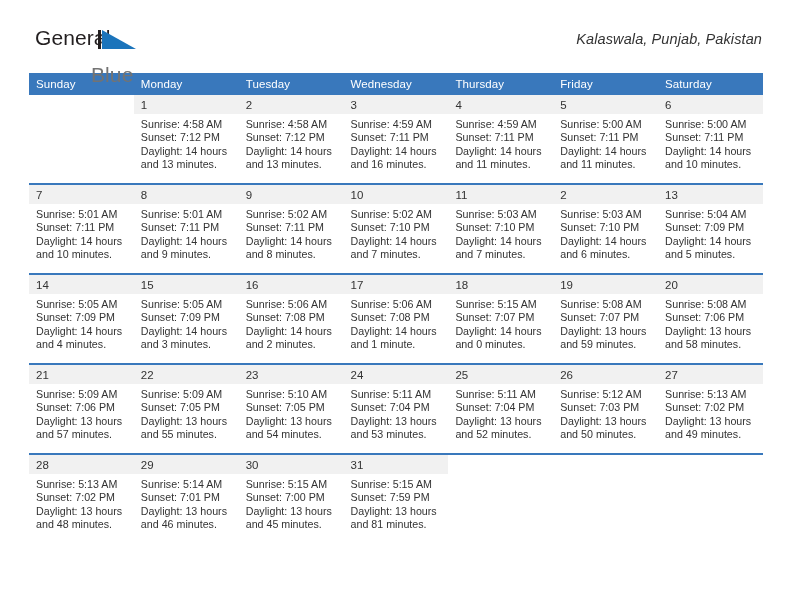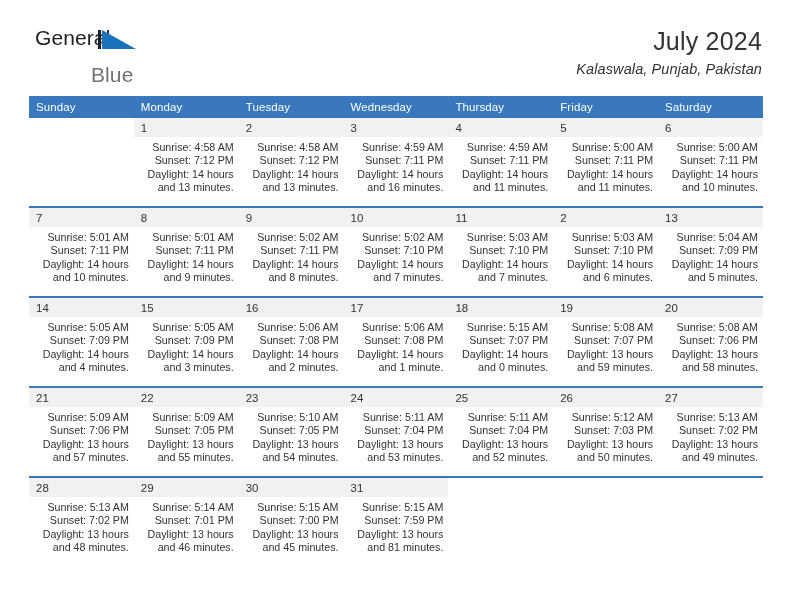--- a/index.html
+++ b/index.html
@@ -85,21 +85,20 @@
     padding-top: 2px;
     letter-spacing: .1px;
     font-style: italic;
   }
 
   
   .calendar {
     width: 734px;
     border-collapse: collapse;
     table-layout: fixed;
-    margin-top: 23px;
   }
   .calendar th {
     background: #3978bc;
     color: #ffffff;
     font-size: 11.5px;
     font-weight: normal;
     text-align: left;
     padding: 5px 0 5px 7px;
     height: 21px;
     letter-spacing: .1px;
@@ -122,40 +121,38 @@
     font-size: 11.5px;
     color: #333333;
     line-height: 14px;
   }
   .cell.empty .daynum-band { background: #ffffff; }
   .cell-body {
     padding: 4px 5px 0 7px;
     font-size: 10.7px;
     line-height: 13.4px;
     color: #333333;
-    text-align: right;
   }
   .cell-body div { white-space: nowrap; }
 </style>
 </head>
 <body>
 
 <div class="page">
 
   <div class="header">
 
     <div class="brand">
       <span class="brand-general">General</span>
       <span class="brand-bar"></span>
       <span class="brand-tri"></span>
       <span class="brand-blue">Blue</span>
     </div>
 
     <div class="titles">
-      <h1 class="cal-title">July 2024</h1>
       <div class="cal-subtitle">Kalaswala, Punjab, Pakistan</div>
     </div>
 
   </div>
 
   <table class="calendar">
     <thead>
       <tr>
         <th>Sunday</th>
         <th>Monday</th>

